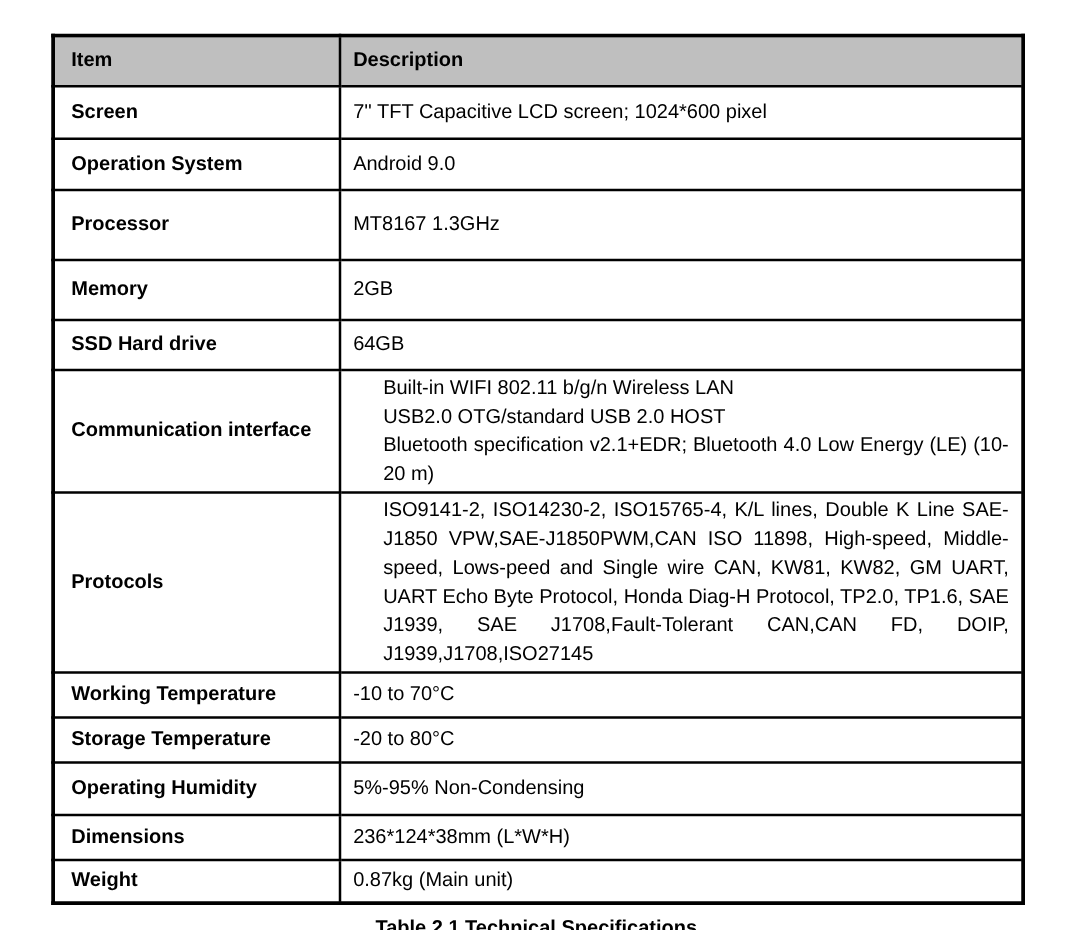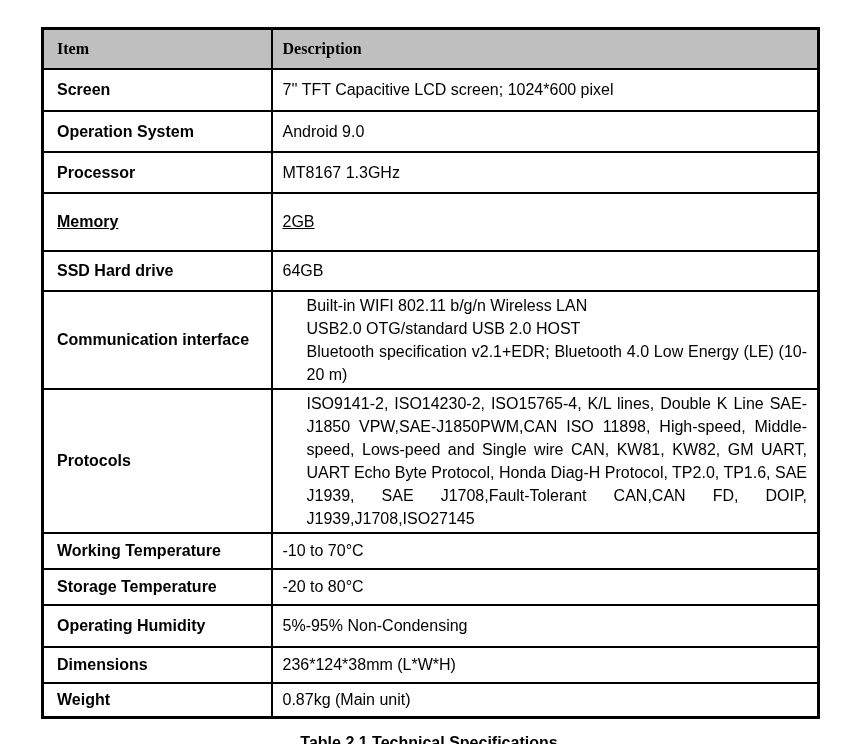--- a/index.html
+++ b/index.html
@@ -27,40 +27,40 @@
   }
   col.col-item { width: 229px; }
   col.col-desc { width: 547px; }
   th, td {
     border: 2px solid var(--border-color, #000000);
     font-size: 16px;
     line-height: 23px;
     vertical-align: middle;
     overflow: hidden;
   }
-  thead tr { height: 40px; font-family: Liberation Serif, serif; }
+  thead tr { height: 40px; }
   th {
     background: var(--header-bg, #bfbfbf);
     text-align: left;
     font-weight: bold;
   }
   th.item-h { padding: 2px 8px 2px 13px; }
   th.desc-h { padding: 2px 10px; }
   td.item-cell {
     font-weight: bold;
     padding: 2px 8px 2px 13px;
   }
   td.desc-cell { padding: 2px 10px; }
   td.desc-cell p { margin: 0; }
   td.desc-cell.justify p { text-align: justify; margin-left: 24px; }
   
   tbody tr.row-0  { height: 42px; }
   tbody tr.row-1  { height: 41px; }
-  tbody tr.row-2  { height: 41px; }
-  tbody tr.row-3  { height: 58px; text-decoration: underline; }
+  tbody tr.row-2  { height: 56px; }
+  tbody tr.row-3  { height: 48px; }
   tbody tr.row-4  { height: 40px; margin-top: 29px; }
   tbody tr.row-5  { height: 98px; }
   tbody tr.row-6  { height: 47px; }
   tbody tr.row-7  { height: 140px; }
   tbody tr.row-8  { height: 36px; }
   tbody tr.row-9  { height: 36px; }
   tbody tr.row-10 { height: 42px; }
   tbody tr.row-11 { height: 36px; }
   tbody tr.row-12 { height: 35px; }
   .table-caption {

